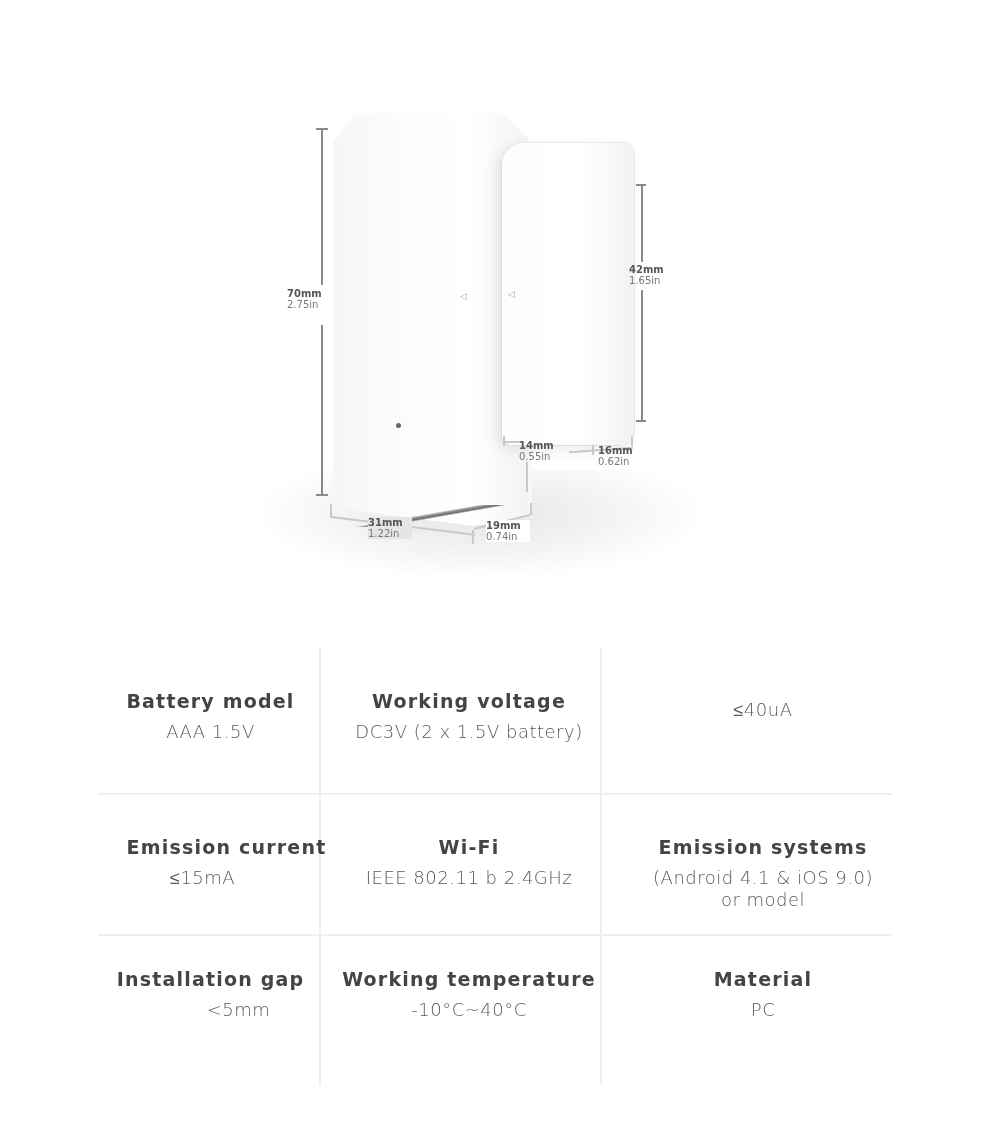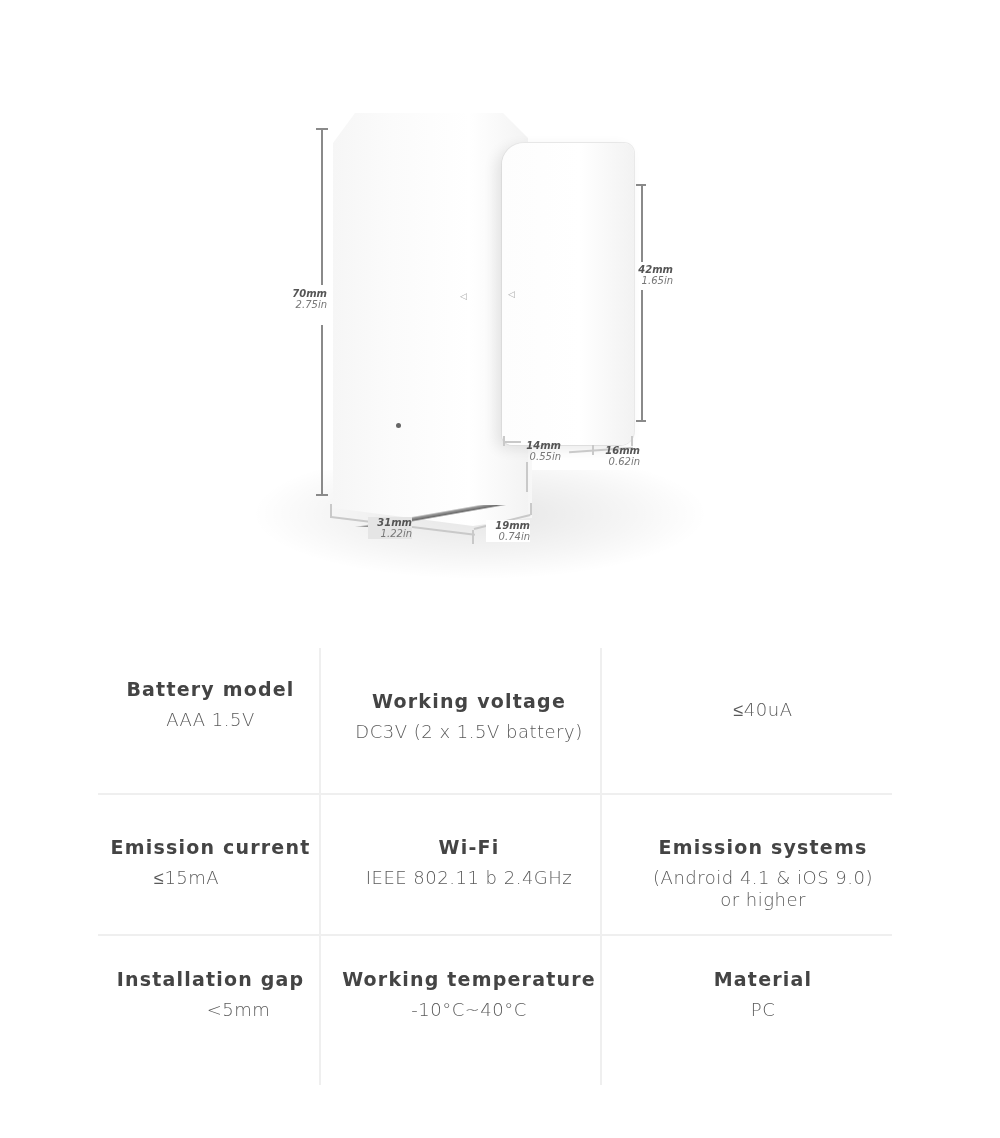--- a/index.html
+++ b/index.html
@@ -22,21 +22,21 @@
     background:linear-gradient(90deg,#fdfdfd 0%,#ffffff 60%,#f2f2f2 100%);
     border-radius:22px 10px 14px 10px; box-shadow:-6px 4px 14px rgba(0,0,0,0.09), 0 0 0 1px #ececec; }
   .magnet-side { position:absolute; left:612px; top:180px; width:22px; height:262px;
     background:linear-gradient(90deg,#f4f4f4,#e6e6e6); border-radius:0 8px 8px 0; }
   .led-dot { position:absolute; left:396px; top:423px; width:5px; height:5px; border-radius:50%; background:#666; }
   .arrow-mark { position:absolute; font-size:9px; color:#aaa; }
 
   .dim-line { position:absolute; background:#8a8a8a; }
   .dim-tick { position:absolute; background:#8a8a8a; }
   .dim-line.light, .dim-tick.light { background:#c9c9c9; }
-  .dim-label { position:absolute; text-align:right; line-height:11px;font-style:italic; }
+  .dim-label { position:absolute; text-align:left; line-height:11px; }
   .dim-mm { display:block; font-size:10px; font-weight:bold; color:#555; }
   .dim-in { display:block; font-size:10px; color:#777; }
 
   
   .specs { position:absolute; left:98px; top:648px; width:794px; height:437px; }
   .vline { position:absolute; top:0; width:2px; height:437px; background:#efefef; }
   .hline { position:absolute; left:0; width:794px; height:2px; background:#efefef; }
   .cell { position:absolute; text-align:center; }
   .spec-title { font-size:19px; font-weight:bold; color:#444; letter-spacing:1.2px; white-space:nowrap; }
   .spec-value { font-size:18px; color:#5a5a5a; margin-top:9px; line-height:22px; letter-spacing:0.5px; white-space:nowrap; font-weight:300; }
@@ -104,44 +104,44 @@
     <span class="dim-in">0.74in</span>
   </div>
 </div>
 
 <div class="specs">
   <div class="vline" style="left:221px;"></div>
   <div class="vline" style="left:502px;"></div>
   <div class="hline" style="top:145px;"></div>
   <div class="hline" style="top:286px;"></div>
 
-  <div class="cell" style="left:0;top:30px;width:225px;">
+  <div class="cell" style="left:0;top:42px;width:225px;">
     <div class="spec-title">Battery model</div>
     <div class="spec-value" style="margin-left:0;">AAA 1.5V</div>
   </div>
   <div class="cell" style="left:224px;top:42px;width:294px;">
     <div class="spec-title">Working voltage</div>
     <div class="spec-value">DC3V (2 x 1.5V battery)</div>
   </div>
   <div class="cell" style="left:504px;top:42px;width:322px;">
     <div class="spec-value">≤40uA</div>
   </div>
 
-  <div class="cell" style="left:0;top:188px;width:225px;">
+  <div class="cell" style="left:16px;top:188px;width:225px;">
     <div class="spec-title">Emission current</div>
     <div class="spec-value" style="text-align:left;padding-left:56px;">≤15mA</div>
   </div>
   <div class="cell" style="left:224px;top:188px;width:294px;">
     <div class="spec-title">Wi-Fi</div>
     <div class="spec-value">IEEE 802.11 b 2.4GHz</div>
   </div>
   <div class="cell" style="left:504px;top:188px;width:322px;">
     <div class="spec-title">Emission systems</div>
     <div class="spec-value">(Android 4.1 &amp; iOS 9.0)</div>
-    <div class="spec-value" style="margin-top:0;">or higher</div>
+    <div class="spec-value" style="margin-top:0;">or model</div>
   </div>
 
   <div class="cell" style="left:0;top:320px;width:225px;">
     <div class="spec-title">Installation gap</div>
     <div class="spec-value" style="text-align:center;padding-left:56px;">&lt;5mm</div>
   </div>
   <div class="cell" style="left:224px;top:320px;width:294px;">
     <div class="spec-title">Working temperature</div>
     <div class="spec-value">-10°C~40°C</div>
   </div>

